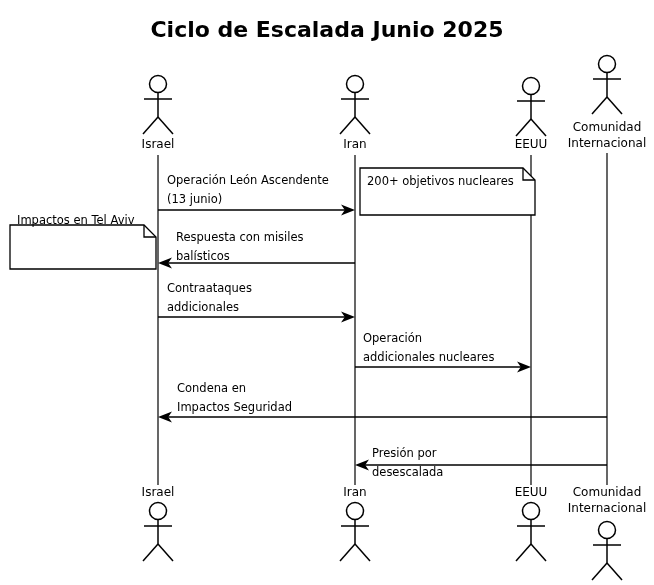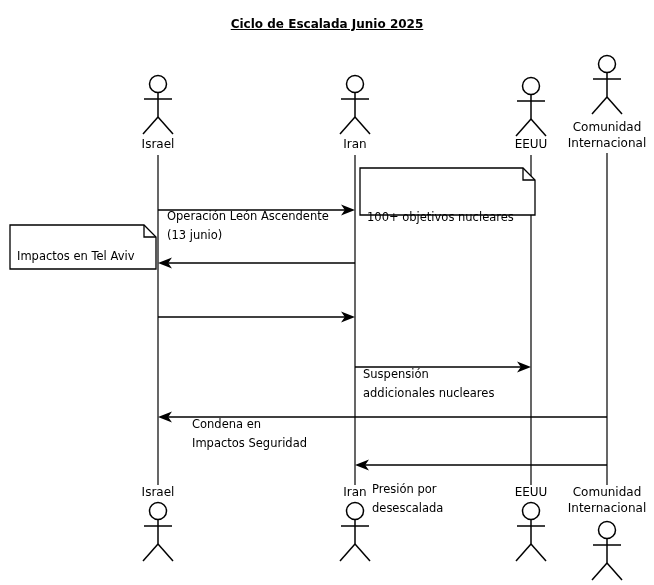--- a/index.html
+++ b/index.html
@@ -4,28 +4,28 @@
 <style>
   html,body{margin:0;padding:0;background:#ffffff;}
   .stage{
     position:relative;width:654px;height:585px;background:#ffffff;
     font-family:"DejaVu Sans","Liberation Sans",sans-serif;color:#000;
     overflow:hidden;
   }
   .stage svg{position:absolute;left:0;top:0;}
   .title{
     position:absolute;left:0;top:17px;width:654px;text-align:center;
-    font-size:12px;font-weight:bold;letter-spacing:0;text-decoration:underline;
+    font-size:22px;font-weight:bold;letter-spacing:0;
   }
   .lbl{
     position:absolute;width:110px;text-align:center;
     font-size:12px;line-height:15.5px;
   }
   .msg,.note-text{
-    position:absolute;font-size:11.5px;line-height:19px;white-space:nowrap;margin-top:36px;
+    position:absolute;font-size:11.5px;line-height:19px;white-space:nowrap;
   }
   .figure{stroke:#000;stroke-width:1.5;fill:none;}
   .lifeline{stroke:#000;stroke-width:1.2;}
   .arrow-line{stroke:#000;stroke-width:1.5;}
   .arrow-head{fill:#000;stroke:none;}
   .note-box{fill:#ffffff;stroke:#000;stroke-width:1.3;}
   .note-fold{fill:none;stroke:#000;stroke-width:1.3;}
 </style>
 </head>
 <body>
@@ -109,35 +109,41 @@
 
   <div class="lbl" style="left:103px;top:485px;">Israel</div>
   <div class="lbl" style="left:300px;top:485px;">Iran</div>
   <div class="lbl" style="left:476px;top:485px;">EEUU</div>
   <div class="lbl" style="left:552px;top:485px;">Comunidad Internacional</div>
 
   <div class="msg" style="left:167px;top:171px;">
     <div>Operación León Ascendente</div>
     <div>(13 junio)</div>
   </div>
+  <div class="msg" style="left:176px;top:228px;">
+    <div>Respuesta con misiles</div>
+    <div>balísticos</div>
+  </div>
   <div class="msg" style="left:167px;top:279px;">
+    <div>Contraataques</div>
+    <div>addicionales</div>
   </div>
   <div class="msg" style="left:363px;top:329px;">
-    <div>Suspensión</div>
+    <div>Operación</div>
     <div>addicionales nucleares</div>
   </div>
-  <div class="msg" style="left:192px;top:379px;">
+  <div class="msg" style="left:177px;top:379px;">
     <div>Condena en</div>
     <div>Impactos Seguridad</div>
   </div>
   <div class="msg" style="left:372px;top:444px;">
     <div>Presión por</div>
     <div>desescalada</div>
   </div>
 
   <div class="note-text" style="left:367px;top:172px;">
-    <div>100+ objetivos nucleares</div>
+    <div>200+ objetivos nucleares</div>
   </div>
   <div class="note-text" style="left:17px;top:211px;">
     <div>Impactos en Tel Aviv</div>
   </div>
 
 </div>
 
 </body></html>

